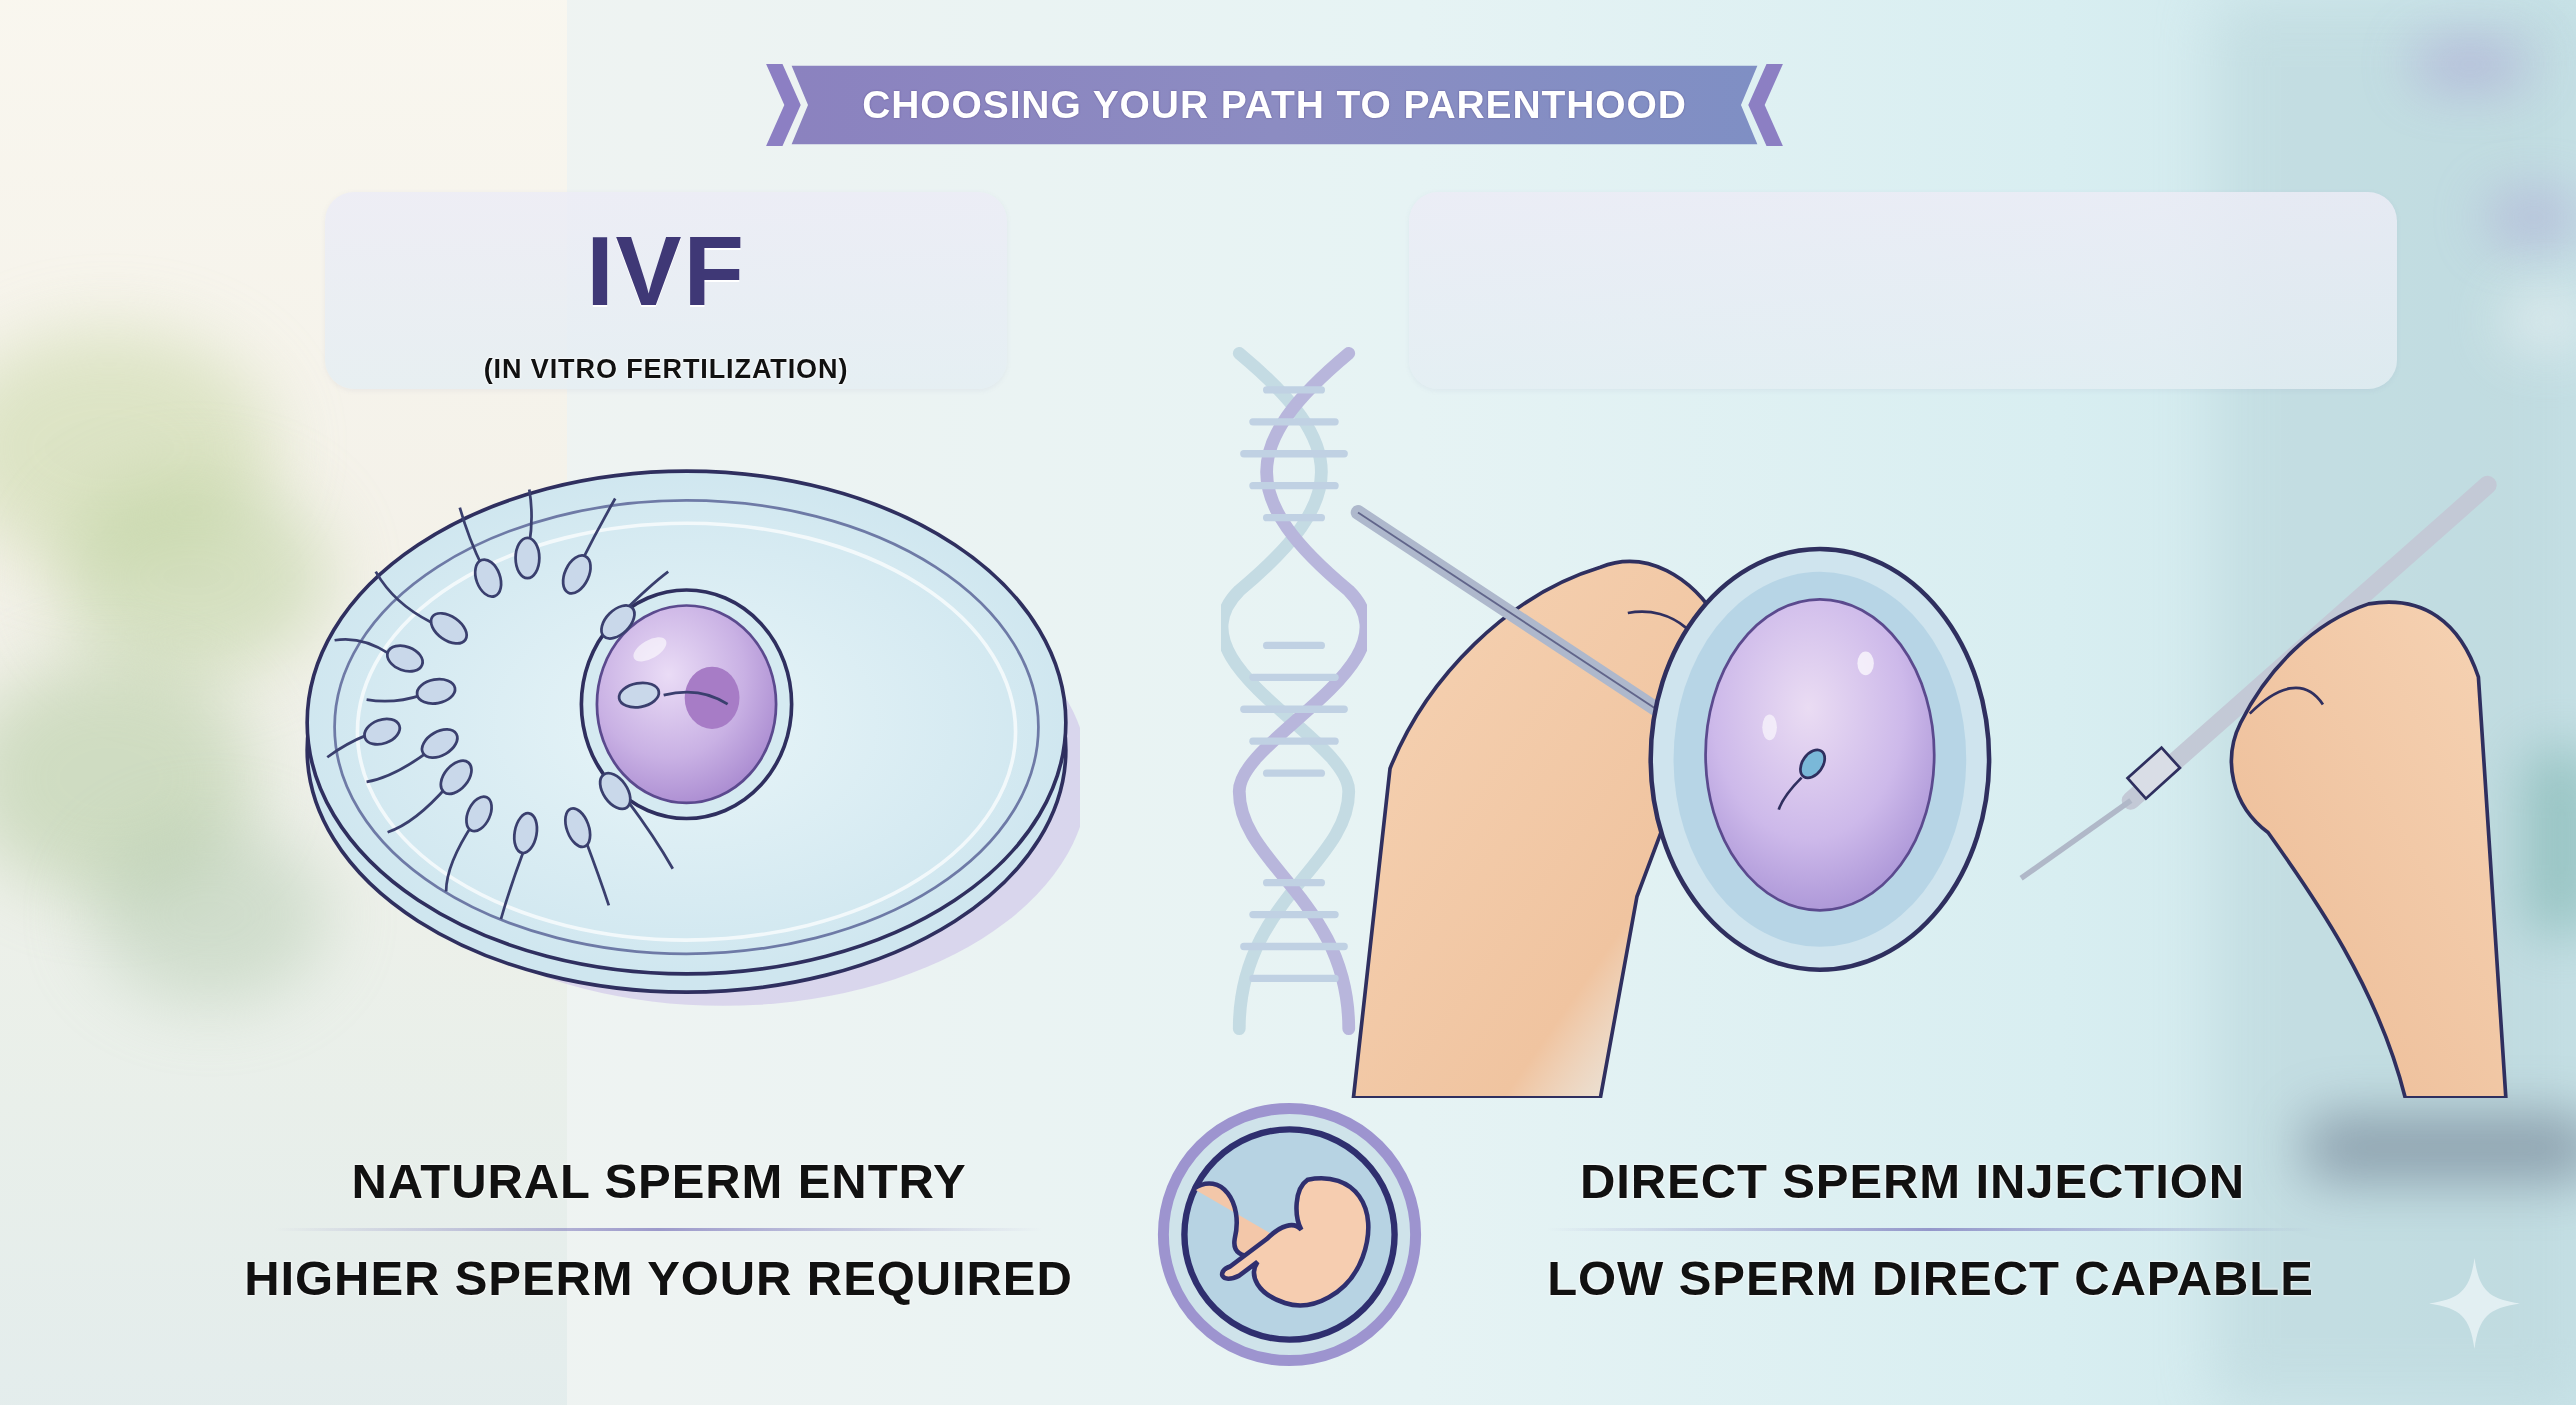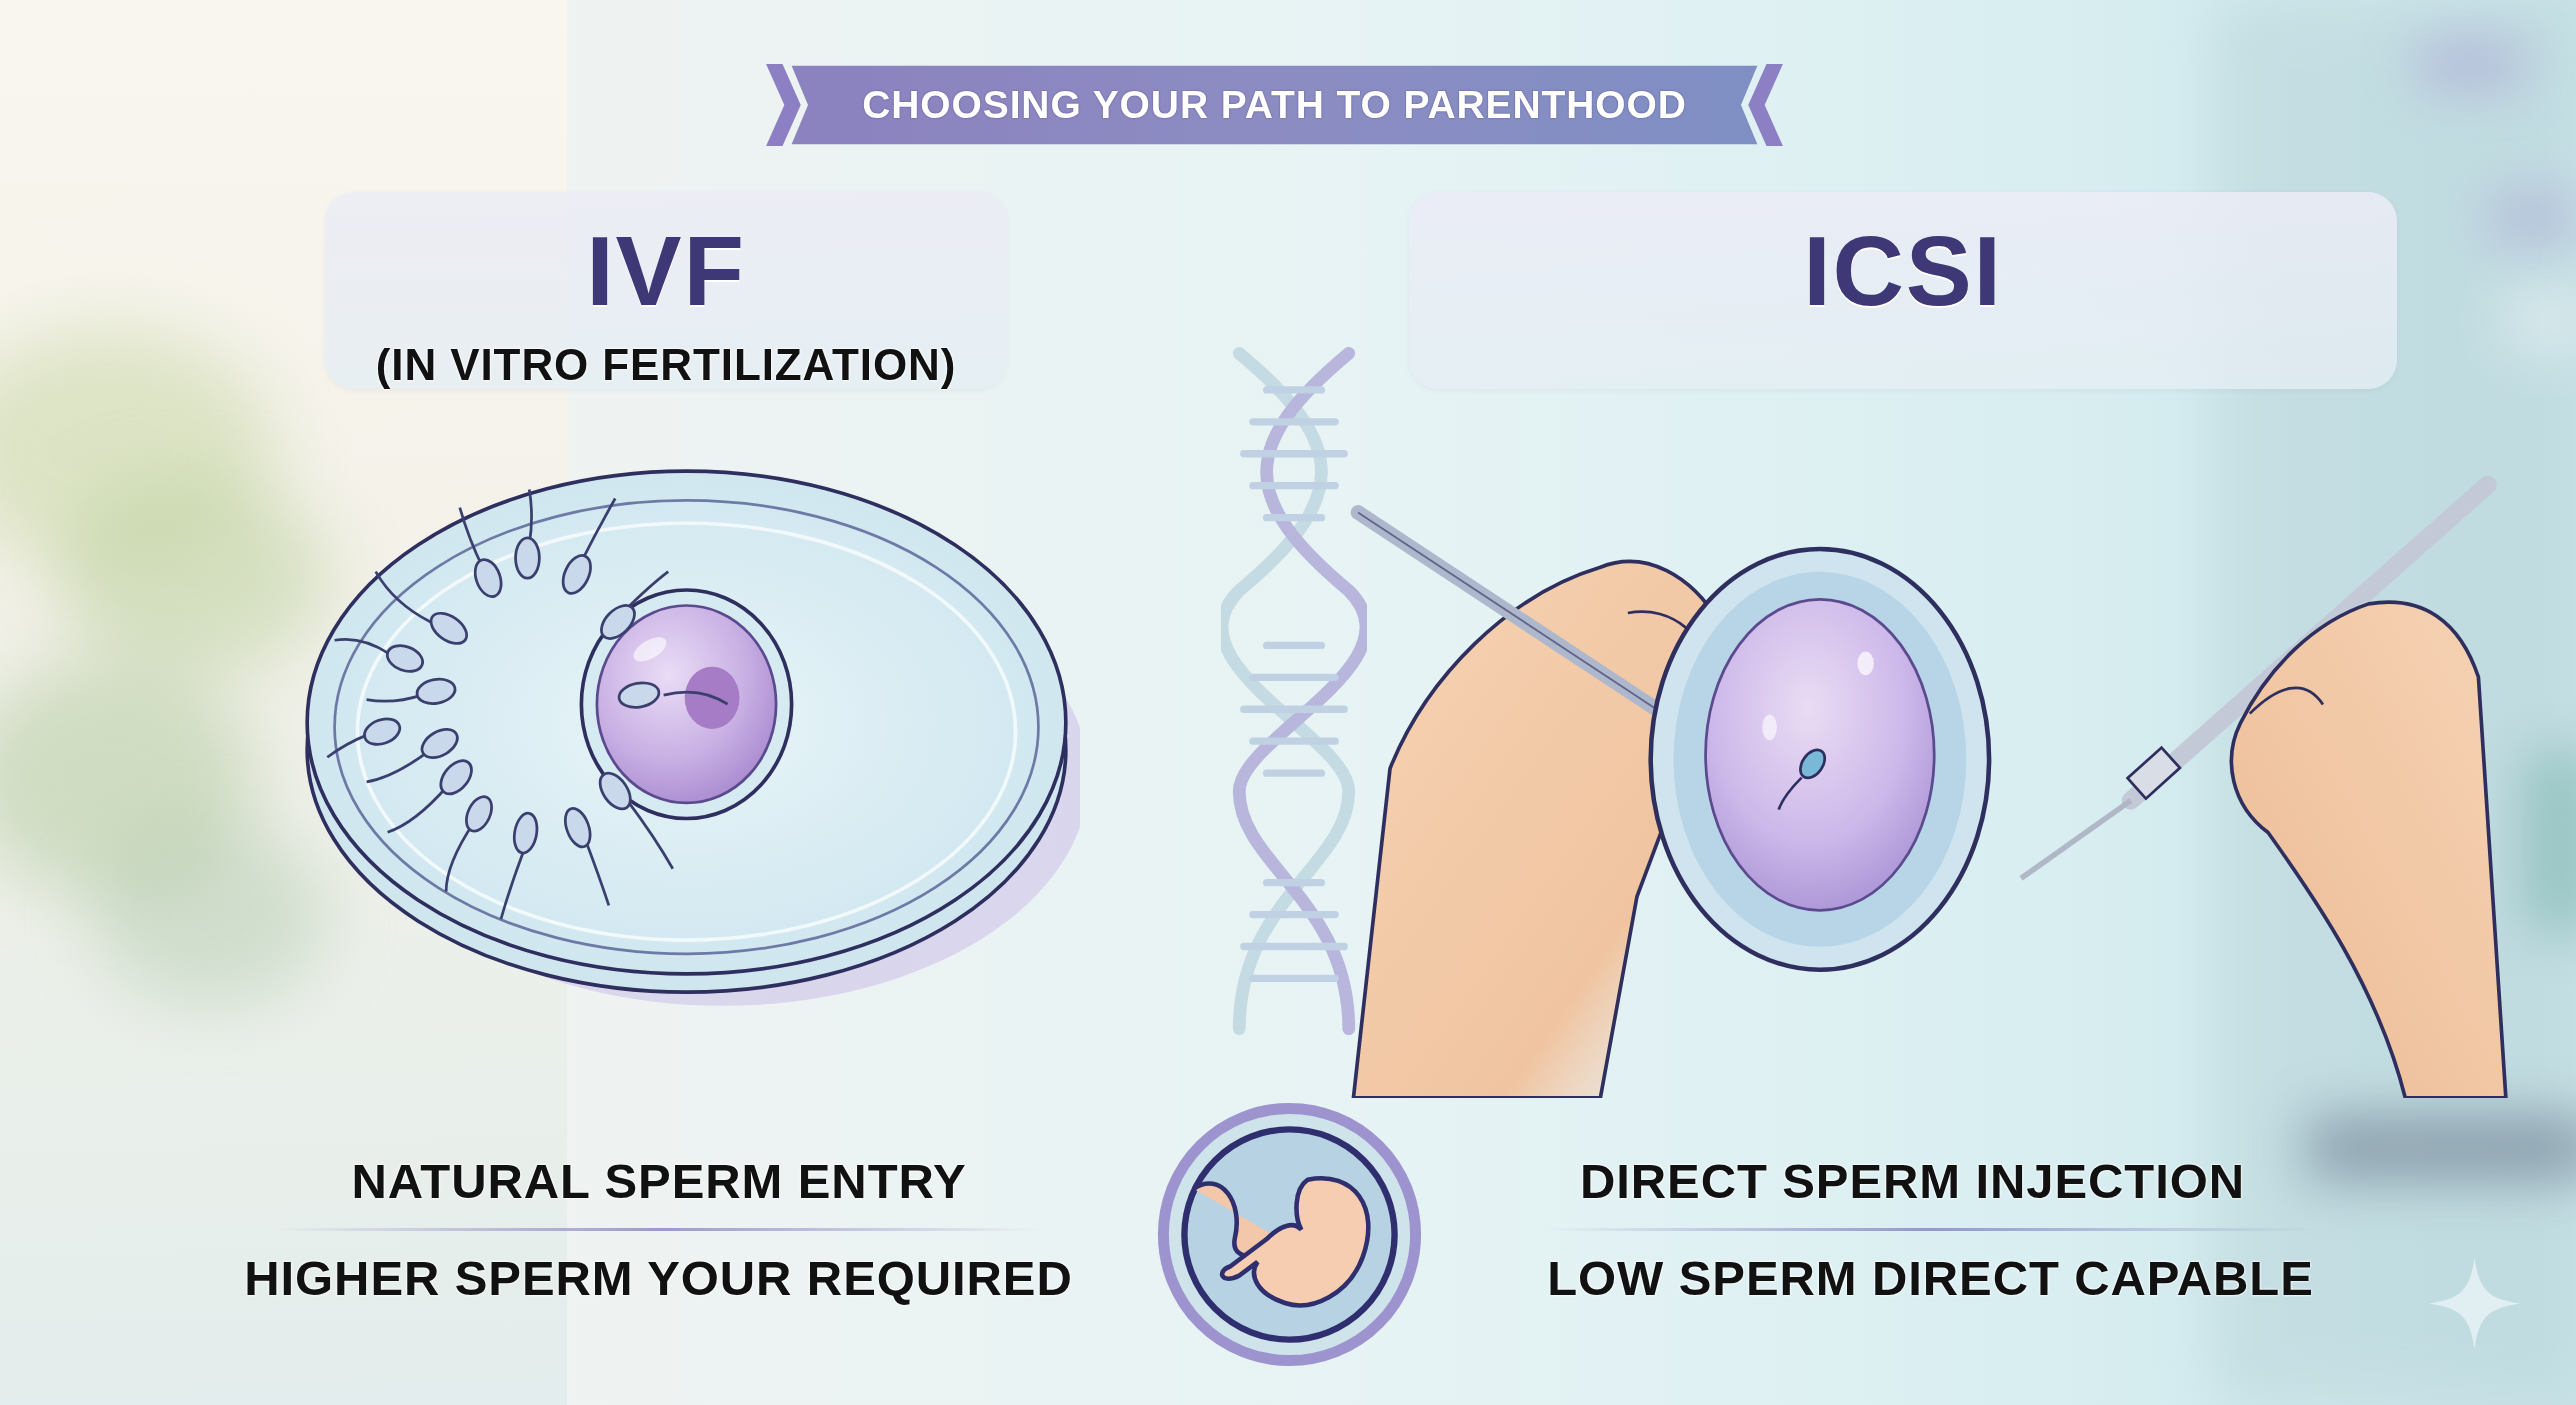--- a/index.html
+++ b/index.html
@@ -18,21 +18,21 @@
   .banner svg { position: absolute; inset: 0; }
   .banner-text { position: absolute; inset: 0; display: flex; align-items: center; justify-content: center;
     color: #ffffff; font-weight: 700; font-size: 39px; letter-spacing: 0.9px;
     text-shadow: 0 0 1.8px rgba(60,40,110,.6); }
 
   .title-card { position: absolute; border-radius: 29px;
     background: linear-gradient(180deg, rgba(236,236,246,.85), rgba(228,238,243,.8));
     box-shadow: 0 1.8px 5.5px rgba(120,120,170,.08); text-align: center; }
   .title-main { font-weight: 700; color: #3f3876; font-size: 99px; line-height: 1; margin-top: 29px;
     letter-spacing: 1.8px; text-shadow: 0 1.8px 0 #ffffff; }
-  .title-sub { font-weight: 700; color: #111111; font-size: 44px; margin-top: 20px; letter-spacing: 0.9px;
+  .title-sub { font-weight: 700; color: #111111; font-size: 27px; margin-top: 34px; letter-spacing: 0.9px;
     text-shadow: 0 0 2.7px #ffffff, 0 0 2.7px #ffffff; }
 
   .illus { position: absolute; }
   .feature { position: absolute; text-align: center; font-weight: 700; color: #111111; font-size: 49px;
     letter-spacing: 0.9px; text-shadow: 0 0 2.7px #ffffff, 0 0 2.7px #ffffff; white-space: nowrap; }
   .divider { position: absolute; height: 2.7px;
     background: linear-gradient(90deg, rgba(90,80,170,0) 0%, rgba(90,80,170,.55) 50%, rgba(90,80,170,0) 100%); }
 </style>
 </head>
 <body>
@@ -69,21 +69,20 @@
   </svg>
   <div class="banner-text">CHOOSING YOUR PATH TO PARENTHOOD</div>
 </div>
 
 <div class="title-card" style="left:325px;top:192px;width:682px;height:197px;">
   <div class="title-main">IVF</div>
   <div class="title-sub">(IN VITRO FERTILIZATION)</div>
 </div>
 
 <div class="title-card" style="left:1409px;top:192px;width:988px;height:197px;">
-  <div class="title-main">ICSI</div>
 </div>
 
 <div class="illus" style="left:293px;top:430px;width:787px;height:585px;">
   <svg width="787" height="585" viewBox="0 0 860 640">
     <defs>
       <radialGradient id="eggGrad" cx="0.4" cy="0.35" r="0.7">
         <stop offset="0" stop-color="#eadcf6"></stop>
         <stop offset="0.6" stop-color="#c9b1e4"></stop>
         <stop offset="1" stop-color="#a98ad0"></stop>
       </radialGradient>

